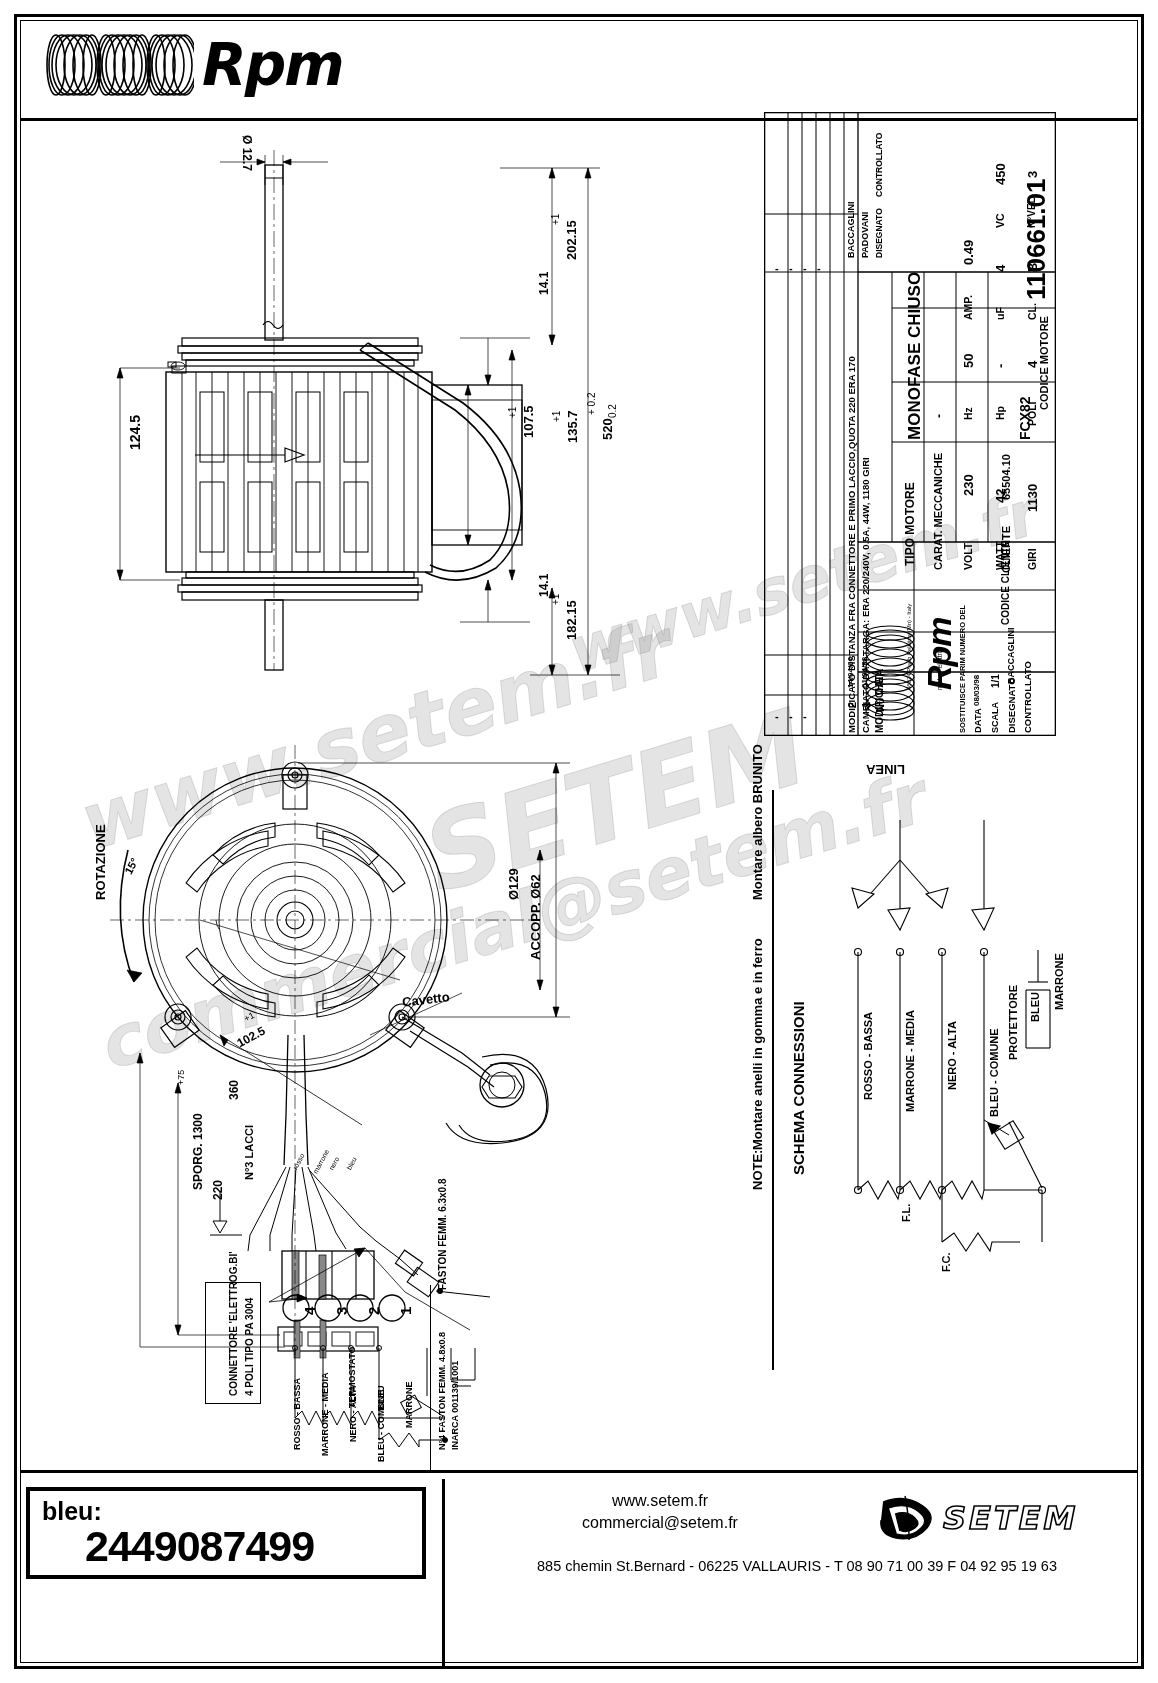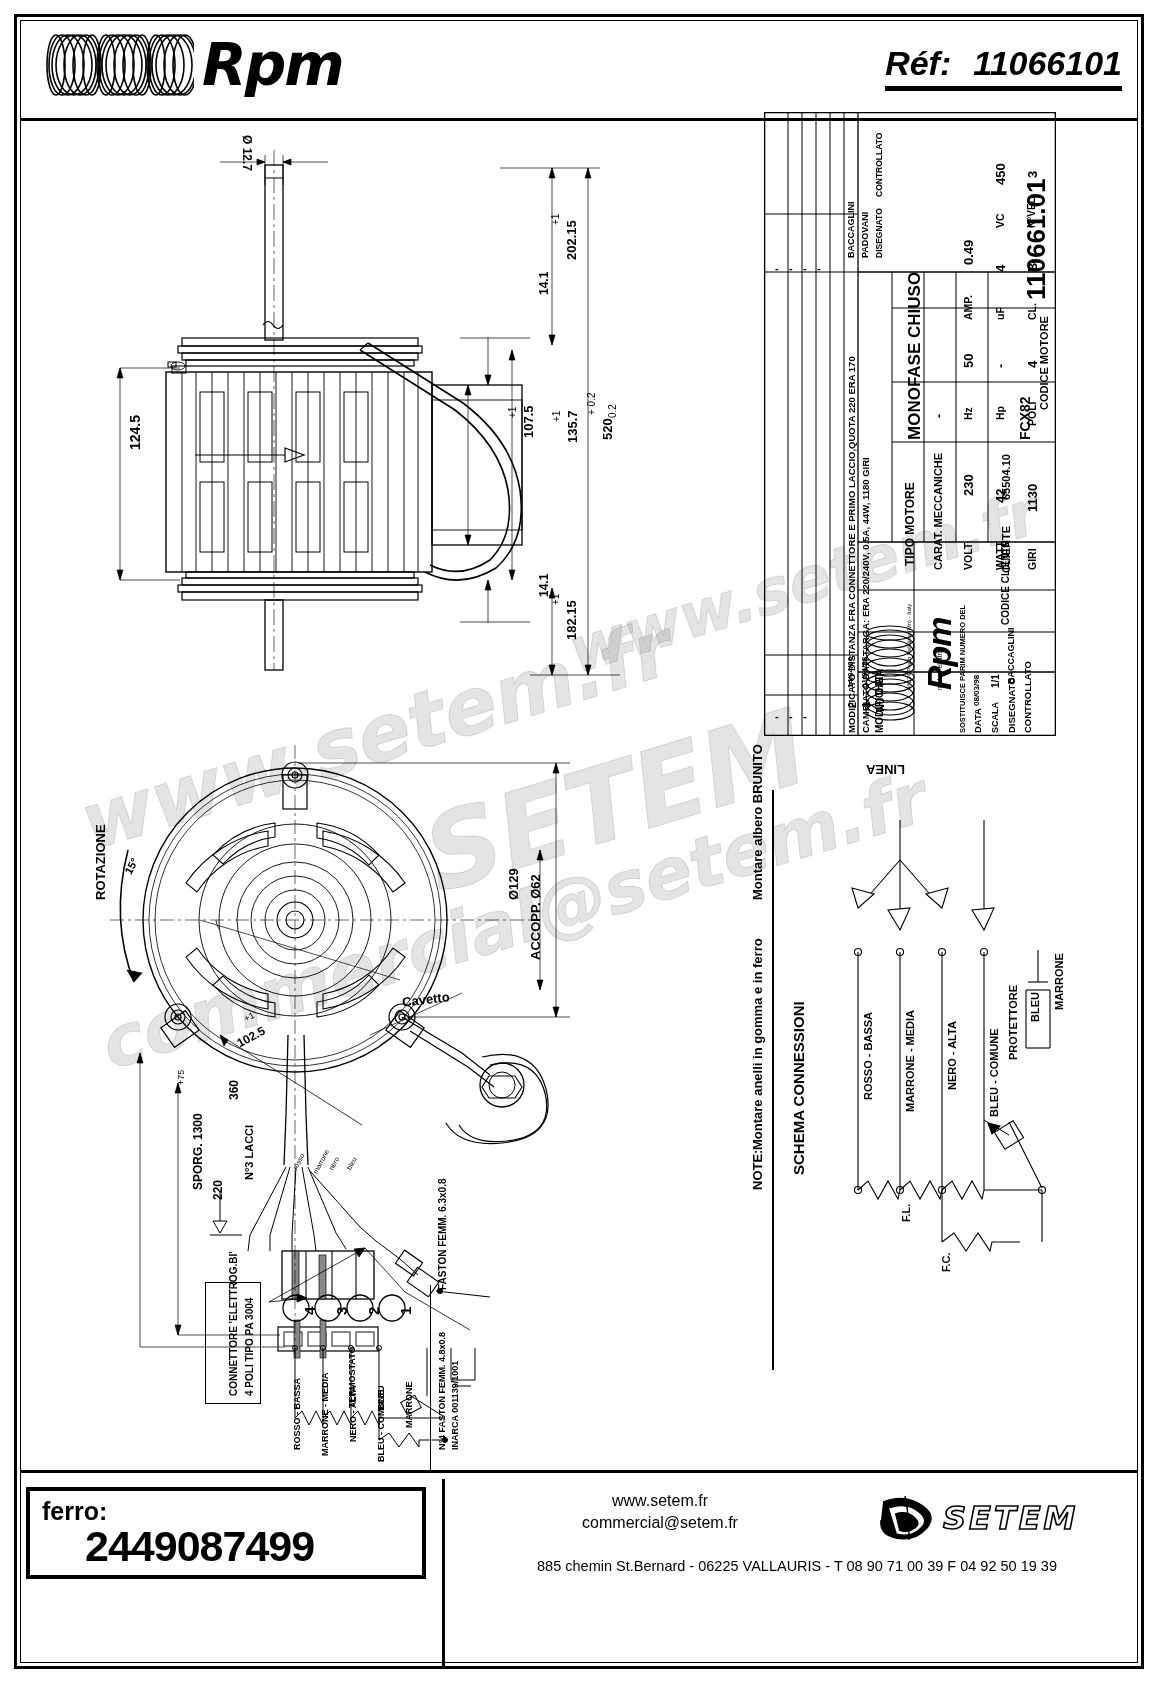--- a/index.html
+++ b/index.html
@@ -168,23 +168,20 @@
           <ellipse cx="128" cy="35" rx="13" ry="30"></ellipse>
         <ellipse cx="134" cy="35" rx="16" ry="30"></ellipse>
           <ellipse cx="140" cy="35" rx="18" ry="30"></ellipse>
         <ellipse cx="146" cy="35" rx="16" ry="30"></ellipse>
           <ellipse cx="151" cy="35" rx="12" ry="30"></ellipse>
       </g>
     </svg>
     <span class="logo-word">Rpm</span>
   </div>
 
-  <div class="ref-block">
-    <span class="ref-lbl">Réf:</span><span>11066101</span>
-  </div>
 
   <svg class="dwg" width="700" height="700" style="left:60px; top:110px;" viewBox="0 0 700 700">
     <g fill="none" stroke="#000" stroke-width="1">
 
       <rect x="205" y="55" width="18" height="175" stroke-width="1.3"></rect>
       <line x1="214" y1="40" x2="214" y2="560" stroke-width="0.6" stroke-dasharray="16,4,3,4"></line>
       <path d="M203,215 q5,-7 10,0 q5,7 10,0" stroke-width="1.1"></path>
       <line x1="205" y1="68" x2="223" y2="68"></line>
 
       <rect x="122" y="228" width="236" height="8" stroke-width="1.2"></rect>
@@ -724,29 +721,29 @@
   <div class="txt b r90" style="left:904px; top:1112px; font-size:11px;">MARRONE - MEDIA</div>
   <div class="txt b r90" style="left:946px; top:1090px; font-size:11px;">NERO - ALTA</div>
   <div class="txt b r90" style="left:988px; top:1117px; font-size:11px;">BLEU - COMUNE</div>
   <div class="txt b r90" style="left:1007px; top:1060px; font-size:11px;">PROTETTORE</div>
   <div class="txt b r90" style="left:1029px; top:1022px; font-size:11px;">BLEU</div>
   <div class="txt b r90" style="left:1053px; top:1010px; font-size:11px;">MARRONE</div>
   <div class="txt b r90" style="left:900px; top:1222px; font-size:11px;">F.L.</div>
   <div class="txt b r90" style="left:940px; top:1272px; font-size:11px;">F.C.</div>
 
   <div class="code-box">
-    <div class="code-lbl">ferro:</div>
+    <div class="code-lbl">bleu:</div>
     <div class="code-val">2449087499</div>
   </div>
   <div class="ftr-vline"></div>
   <div class="ftr-contact">
     <div>www.setem.fr</div>
     <div>commercial@setem.fr</div>
   </div>
-  <div class="ftr-addr">885 chemin St.Bernard  -  06225 VALLAURIS  -  T 08 90 71 00 39   F 04 92 50 19 39</div>
+  <div class="ftr-addr">885 chemin St.Bernard  -  06225 VALLAURIS  -  T 08 90 71 00 39   F 04 92 95 19 63</div>
   <div class="setem-logo">
     <svg width="62" height="52" viewBox="0 0 62 52">
       <g stroke="#000" stroke-width="1.2" fill="none">
         <path d="M8,10 q22,-9 40,4 q14,10 4,22 q-12,14 -32,10 q-16,-4 -14,-18" fill="#000"></path>
         <path d="M14,16 q18,-6 30,4 q10,8 2,16 q-10,10 -24,6" fill="#fff"></path>
         <path d="M20,22 q12,-4 20,4 q6,6 0,10 q-8,6 -16,2" fill="#000"></path>
         <path d="M30,4 q4,18 4,44" stroke-width="1.4"></path>
       </g>
     </svg>
     <span class="setem-word">SETEM</span>

